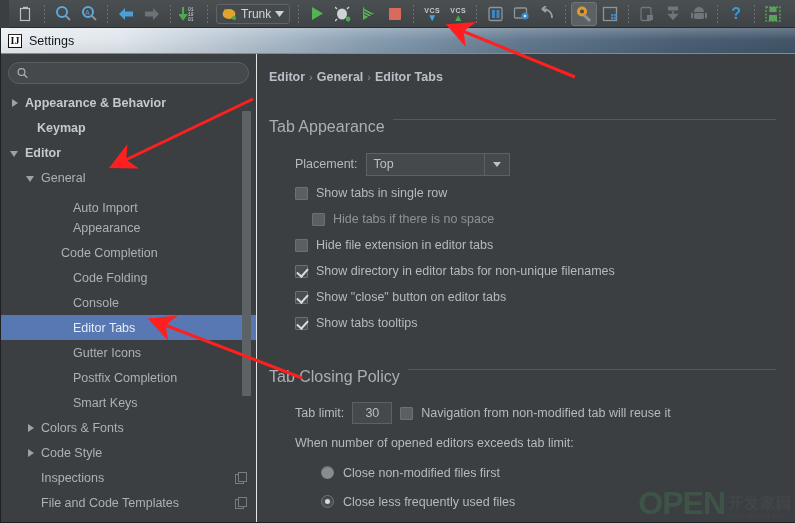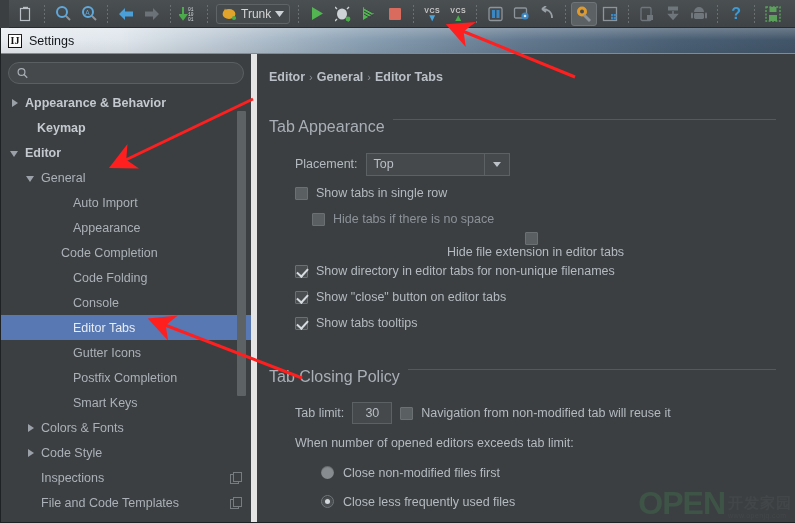--- a/index.html
+++ b/index.html
@@ -51,21 +51,21 @@
   }
   .win-icon{width:14px;height:14px;background:#fff;border:1px solid #111;
     display:flex;align-items:center;justify-content:center;
     font-size:10px;font-weight:bold;color:#111;font-family:"Liberation Serif",serif;}
   .win-title{font-size:12.5px;color:#12161a;}
 
   .body{display:flex;height:468px;width:795px;}
 
   
   .left{width:256px;height:100%;background:#3c3f41;position:relative;
-        border-right:6px solid #e5e5e5;}
+        border-right:1px solid #e5e5e5;}
   .searchwrap{padding:8px 7px 6px 7px;}
   .search{
     height:22px;border:1px solid #5a5f62;border-radius:11px;background:#45494b;
     display:flex;align-items:center;padding:0 8px;gap:6px;
   }
   .search input{
     background:transparent;border:none;outline:none;color:#c8cdd1;font-size:12px;
     font-family:"Liberation Sans",sans-serif;width:100%;
   }
   .tree{position:relative;}
@@ -334,21 +334,21 @@
               <span>Keymap</span>
             </div>
             <div class="ti top" style="padding-left: 8px;">
               <span class="arw d"></span>
               <span>Editor</span>
             </div>
             <div class="ti" style="padding-left: 24px;">
               <span class="arw d"></span>
               <span>General</span>
             </div>
-            <div class="ti" style="padding-left: 56px;">
+            <div class="ti" style="padding-left: 56px; align-items: flex-end;">
               <span class="arw"></span>
               <span>Auto Import</span>
             </div>
             <div class="ti" style="padding-left: 56px;">
               <span class="arw"></span>
               <span>Appearance</span>
             </div>
             <div class="ti" style="padding-left: 44px;">
               <span class="arw"></span>
               <span>Code Completion</span>
@@ -420,21 +420,21 @@
           </div>
           <div id="ta-checks">
               <div class="row" style="padding-left: 26px;">
                 <span class="cb"></span>
                 <span class="lbl">Show tabs in single row</span>
               </div>
               <div class="row" style="padding-left: 43px;">
                 <span class="cb"></span>
                 <span class="lbl dim">Hide tabs if there is no space</span>
               </div>
-              <div class="row" style="padding-left: 26px; flex-direction: column;">
+              <div class="row" style="padding-left: 26px;">
                 <span class="cb"></span>
                 <span class="lbl">Hide file extension in editor tabs</span>
               </div>
               <div class="row" style="padding-left: 26px;">
                 <span class="cb on"></span>
                 <span class="lbl">Show directory in editor tabs for non-unique filenames</span>
               </div>
               <div class="row" style="padding-left: 26px;">
                 <span class="cb on"></span>
                 <span class="lbl">Show "close" button on editor tabs</span>

